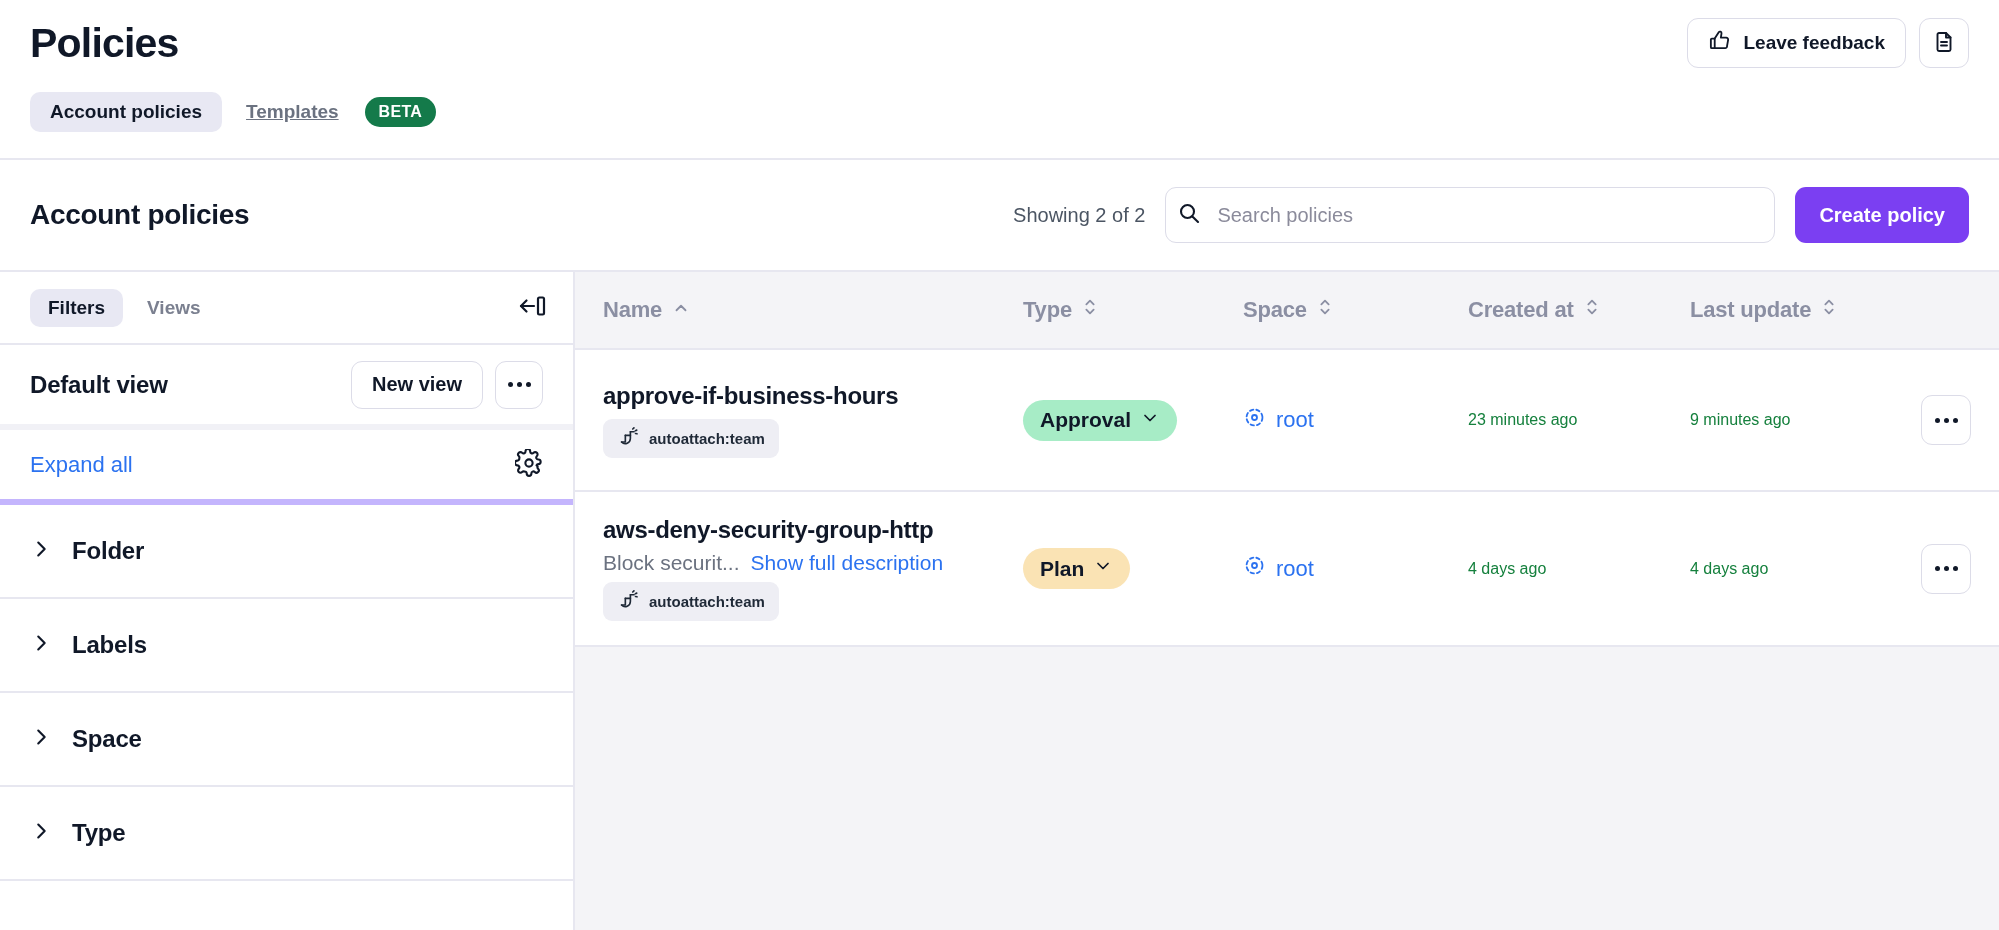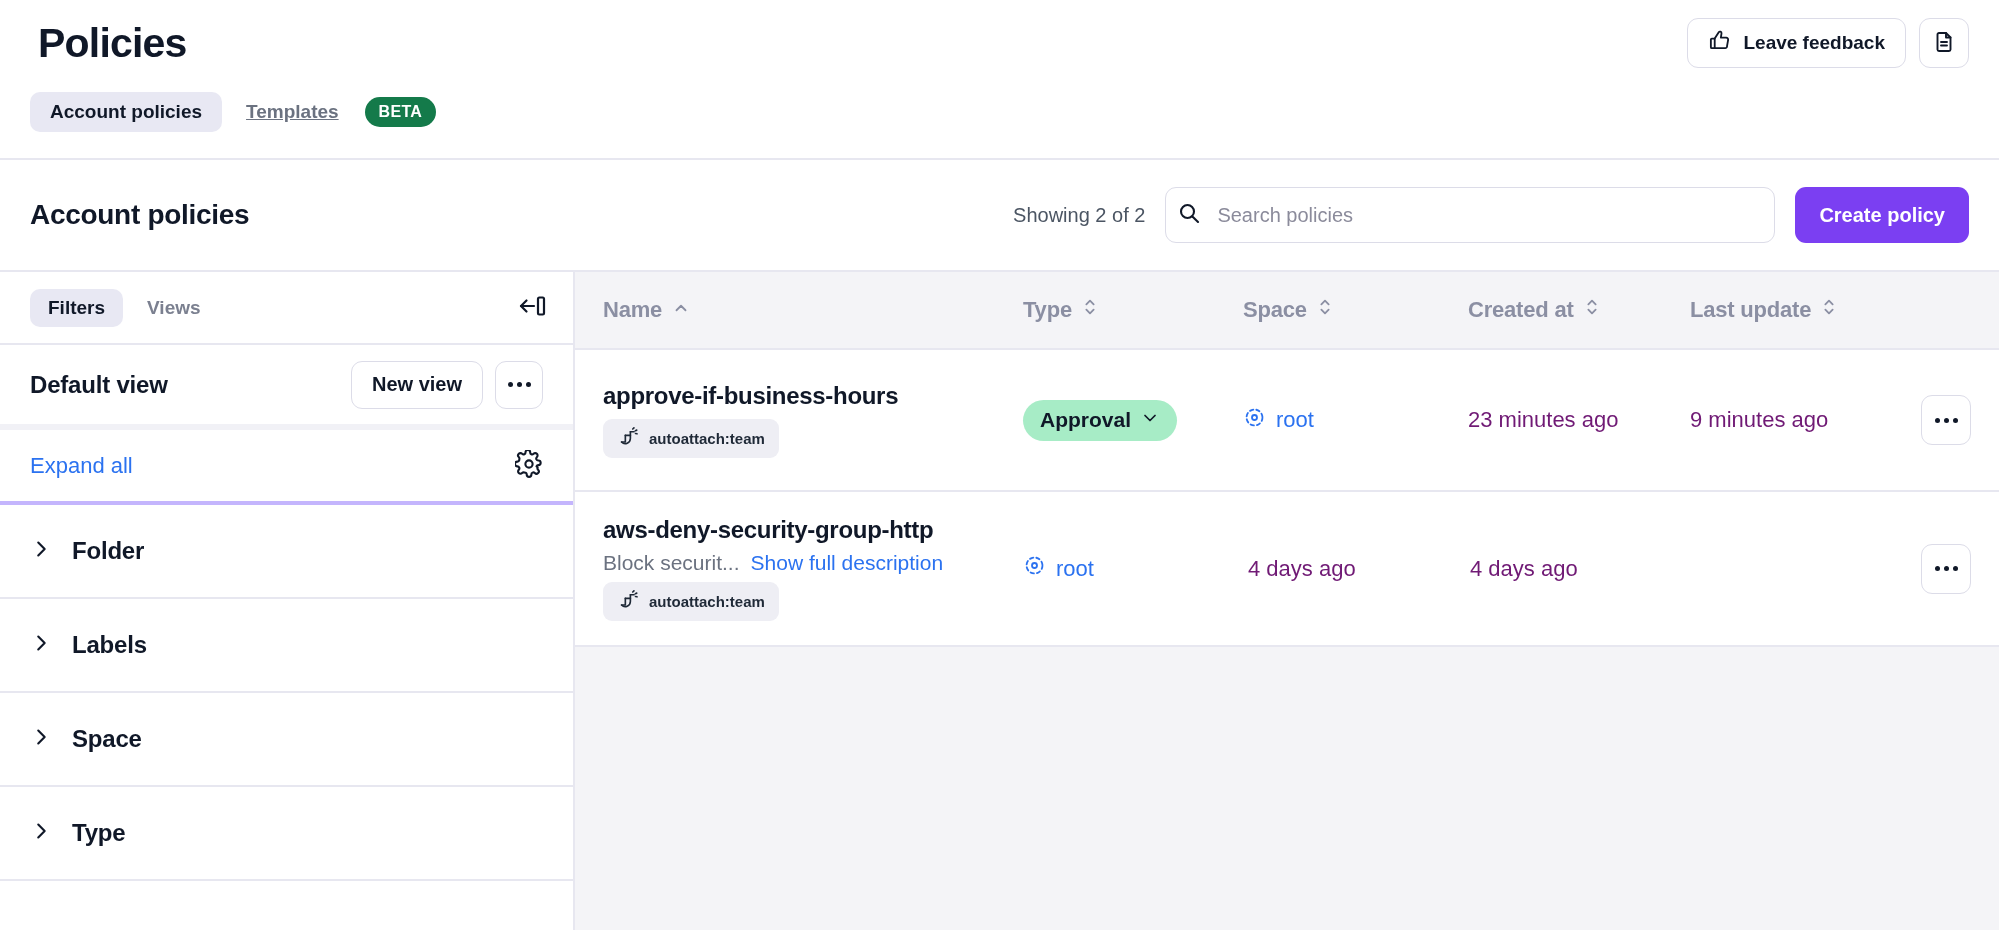--- a/index.html
+++ b/index.html
@@ -23,21 +23,21 @@
   .header {
     position: relative;
     height: 160px;
     flex: 0 0 160px;
     border-bottom: 2px solid #e7e7f0;
     background: #fff;
     padding: 0 30px;
   }
   .page-title {
     position: absolute;
-    left: 38px; top: 20px;
+    left: 30px; top: 20px;
     font-size: 41px;
     font-weight: 700;
     letter-spacing: -0.8px;
     color: #101828;
     margin: 0;
   }
   .tabs {
     position: absolute;
     left: 30px; top: 92px;
     display: flex;
@@ -252,21 +252,21 @@
     gap: 4px;
   }
   .dot { width: 5px; height: 5px; border-radius: 50%; background: #101828; display:block; }
 
   .expand-row {
     display: flex;
     align-items: center;
     height: 75px;
     flex: 0 0 75px;
     padding: 0 30px;
-    border-bottom: 4px solid #c4b5fd;
+    border-bottom: 6px solid #c4b5fd;
   }
   .expand-link {
     font-size: 22px;
     color: #2b72f0;
     cursor: pointer;
   }
   .gear-wrap { margin-left: auto; cursor: pointer; display:flex; }
 
   .filter-item {
     display: flex;
@@ -372,21 +372,21 @@
   .pill-approval { background: #a7ecc6; }
   .pill-plan { background: #fae3b4; }
   .space-link {
     display: inline-flex;
     align-items: center;
     gap: 10px;
     font-size: 22px;
     color: #2b72f0;
     cursor: pointer;
   }
-  .time-text { font-size: 22px; color: #701a75; white-space: nowrap; }
+  .time-text { font-size: 16px; color: #15803d; white-space: nowrap; }
   .row-dots {
     width: 50px; height: 50px;
     border: 1.6px solid #dcdce8;
     border-radius: 11px;
     background: #fff;
     display: flex;
     align-items: center;
     justify-content: center;
     gap: 4px;
     cursor: pointer;
@@ -648,20 +648,30 @@
                 <path d="M5 17.5a5.6 5.6 0 0 0 9.6-4V6.3"></path>
                 <path d="M5 17.5h4.1v-7.2"></path>
                 <path d="M9.1 10.3h5.5"></path>
                 <path d="M14.6 6.3h4.1"></path>
                 <path d="M17.2 3.3l1.3-1.3M20 5.1l1.5-.6M20.2 8.2l1.6.3"></path>
               </svg>
             </span>
             <span>autoattach:team</span>
           </div>
         </div>
+        <div class="cell col-type">
+          <span class="type-pill pill-plan">
+            <span>Plan</span>
+            <span>
+              <svg width="20" height="20" viewBox="0 0 24 24" fill="none" stroke="#101828" stroke-width="2.1" stroke-linecap="round" stroke-linejoin="round">
+                  <path d="M6 9l6 6 6-6"></path>
+                </svg>
+            </span>
+          </span>
+        </div>
         <div class="cell col-space">
           <span class="space-link">
             <span>
               <svg width="23" height="23" viewBox="0 0 24 24" fill="none" stroke="#2b72f0" stroke-width="1.9" stroke-linecap="round">
                 <circle cx="12" cy="12" r="8.3" stroke-dasharray="3.6 3.2"></circle>
                 <circle cx="12" cy="12" r="2.6"></circle>
               </svg>
             </span>
             <span>root</span>
           </span>

